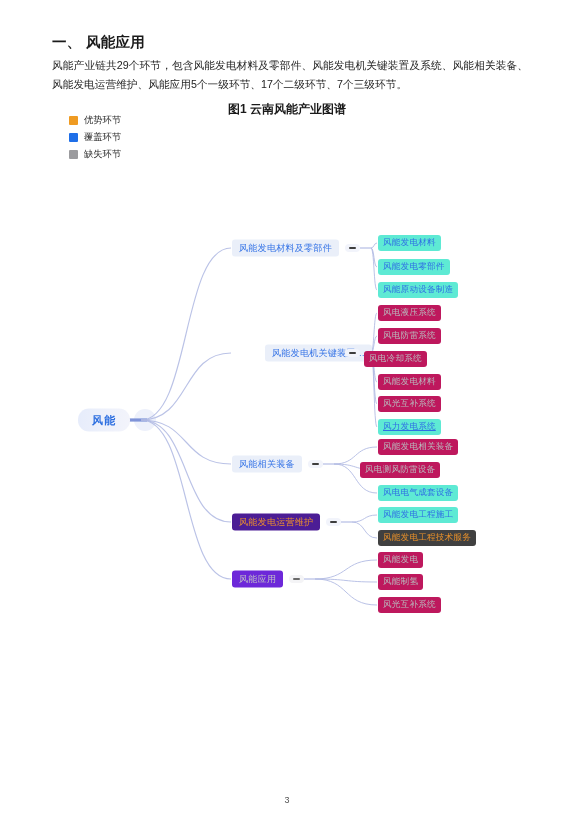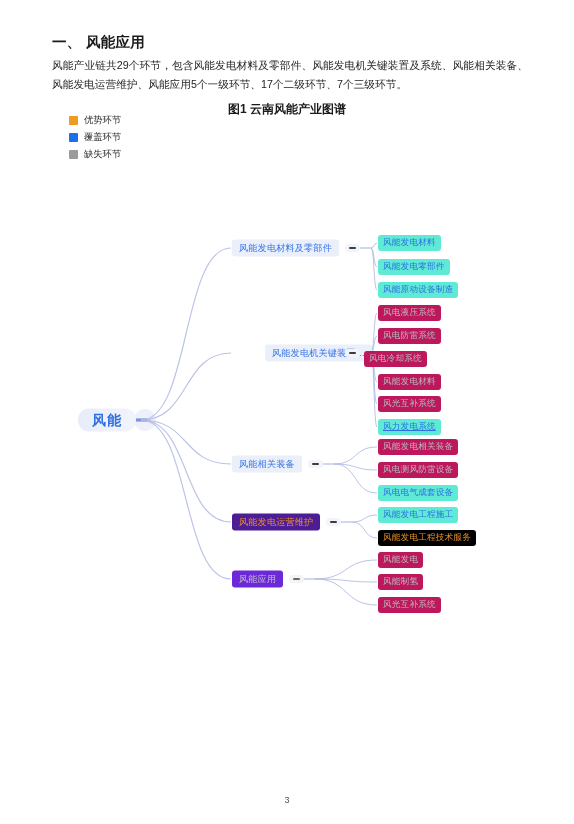--- a/index.html
+++ b/index.html
@@ -93,21 +93,21 @@
     align-items: center;
     justify-content: center;
     white-space: nowrap;
     border-radius: 4px;
     font-size: 8.8px;
     letter-spacing: .2px;
     transform: translateY(-50%);
   }
   
   .node.root {
-    font-size: 14px;
+    font-size: 11px;
     font-weight: bold;
     border-radius: 11px;
     background: linear-gradient(100deg, #e6ecfb 0%, #eef1fb 55%, #f3f4fb 100%);
     color: #2d6fe0;
     letter-spacing: 1.2px;
     padding: 0 14px;
     height: 23px;
     box-shadow: 0 0 0 0 rgba(0,0,0,0);
   }
   
@@ -118,21 +118,21 @@
     background: #eef1fa;
     border-radius: 3px;
   }
   .node.lv2 {
     height: 16px;
     padding: 0 5px;
     font-size: 8.6px;
     border-radius: 3px;
   }
   .t-blue   { color: #2f6fe4; background: #5eead4; }
-  .t-orange { color: #e8902a; background: #000000; }
+  .t-orange { color: #e8902a; background: #404040; }
   .t-gray   { color: #b9b9bd; background: #be185d; }
 
   .node.lv1.t-blue   { color: #3573e6; background: #eaeff9; }
   .node.lv1.t-orange { color: #ec8f2d; background: #4c1d95; }
   .node.lv1.t-gray   { color: #c0c0c4; background: #6d28d9; }
 
   
   .toggle {
     position: absolute;
     width: 15px; height: 8px;
@@ -226,21 +226,21 @@
       <div class="node lv2 t-gray" style="left: 378px; top: 166px;">风电防雷系统</div>
       <div class="node lv2 t-gray" style="left: 364px; top: 189px;">风电冷却系统</div>
       <div class="node lv2 t-gray" style="left: 378px; top: 212px;">风能发电材料</div>
       <div class="node lv2 t-gray" style="left: 378px; top: 234px;">风光互补系统</div>
       <div class="node lv2 t-blue" style="left: 378px; top: 257px; text-decoration: underline;">风力发电系统</div>
       <div class="node lv1 t-blue" style="left: 232px; top: 294px;">风能相关装备</div>
       <div class="toggle" style="left: 308px; top: 294px;">
         <i></i>
       </div>
       <div class="node lv2 t-gray" style="left: 378px; top: 277px;">风能发电相关装备</div>
-      <div class="node lv2 t-gray" style="left: 378px; top: 300px; text-align: right;">风电测风防雷设备</div>
+      <div class="node lv2 t-gray" style="left: 360px; top: 300px; text-align: right;">风电测风防雷设备</div>
       <div class="node lv2 t-blue" style="left: 378px; top: 323px;">风电电气成套设备</div>
       <div class="node lv1 t-orange" style="left: 232px; top: 352px;">风能发电运营维护</div>
       <div class="toggle" style="left: 326px; top: 352px;">
         <i></i>
       </div>
       <div class="node lv2 t-blue" style="left: 378px; top: 345px;">风能发电工程施工</div>
       <div class="node lv2 t-orange" style="left: 378px; top: 368px;">风能发电工程技术服务</div>
       <div class="node lv1 t-gray" style="left: 232px; top: 409px;">风能应用</div>
       <div class="toggle muted" style="left: 289px; top: 409px;">
         <i></i>

